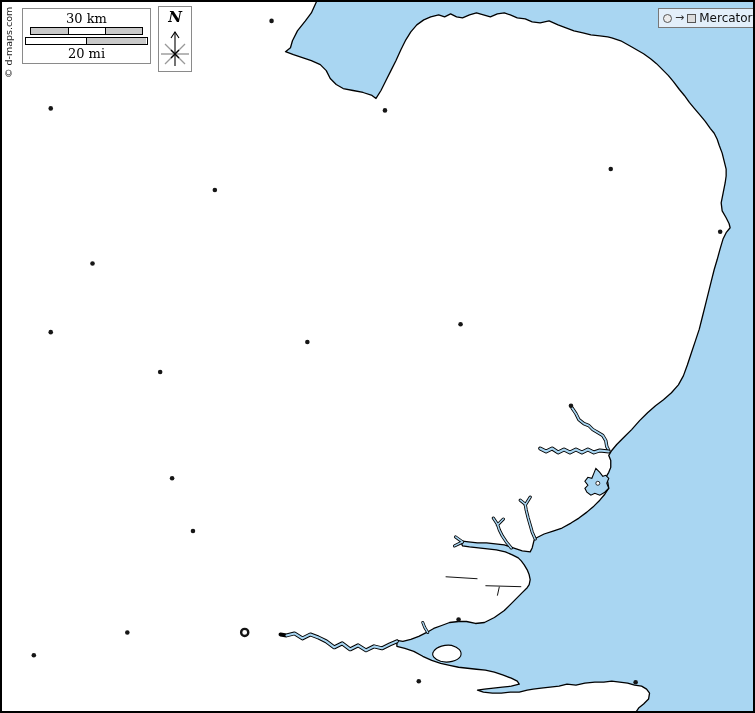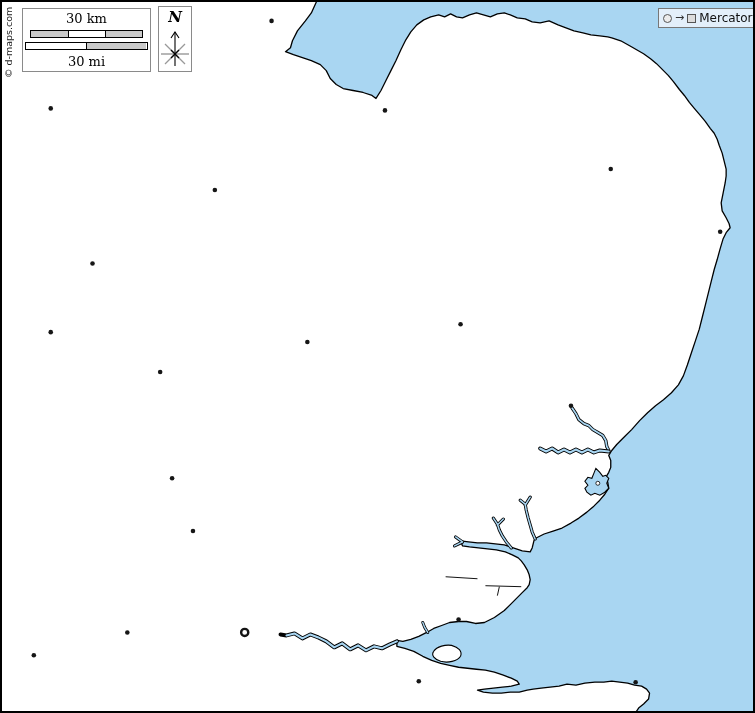--- a/index.html
+++ b/index.html
@@ -17,21 +17,21 @@
   .coastline{fill:none; stroke:var(--coast); stroke-width:1.3; stroke-linejoin:round; stroke-linecap:round;}
   .river-outer{fill:none; stroke:var(--coast); stroke-linecap:round; stroke-linejoin:round;}
   .river-inner{fill:none; stroke:var(--sea); stroke-linecap:round; stroke-linejoin:round;}
   .creek{fill:none; stroke:#111; stroke-width:1;}
   .estuary-blob{fill:var(--sea); stroke:var(--coast); stroke-width:1.1;}
   .island{fill:var(--land); stroke:var(--coast); stroke-width:1.1;}
   .town-dot{fill:#161616;}
   .county-ring{fill:#fff; stroke:#141414; stroke-width:2.4;}
 
   .scale-box{
-    position:absolute; left:20px; top:6px; width:129px; height:64px;
+    position:absolute; left:20px; top:6px; width:129px; height:56px;
     background:#fff; border:1px solid var(--boxborder);
     display:flex; flex-direction:column; align-items:center; justify-content:space-between;
     padding:2px 0; box-sizing:border-box;
   }
   .scale-label{font-size:13px; color:#000; line-height:15px;}
   .bar{display:flex; border:1px solid #000; height:6px; box-sizing:content-box;}
   .bar-km{width:111px;}
   .bar-mi{width:121px;}
   .seg{height:100%;}
   .seg+.seg{border-left:1px solid #000;}
@@ -133,21 +133,21 @@
     <div class="scale-label">30 km</div>
     <div class="bar bar-km">
       <div class="seg seg-gray" style="width:37px"></div>
       <div class="seg seg-white" style="width:36px"></div>
       <div class="seg seg-gray" style="width:36px"></div>
     </div>
     <div class="bar bar-mi">
       <div class="seg seg-white" style="width:60px"></div>
       <div class="seg seg-gray" style="width:59px"></div>
     </div>
-    <div class="scale-label">30 mi</div>
+    <div class="scale-label">20 mi</div>
   </div>
 
   <div class="compass-box">
     <div class="compass-n">N</div>
     <svg width="32" height="44" viewBox="0 0 32 44">
       <line x1="2" y1="28" x2="30" y2="28" stroke="#999" stroke-width="1.4"></line>
       <line x1="6" y1="18" x2="26" y2="38" stroke="#999" stroke-width="1.2"></line>
       <line x1="26" y1="18" x2="6" y2="38" stroke="#999" stroke-width="1.2"></line>
       <line x1="16" y1="6" x2="16" y2="40" stroke="#000" stroke-width="1.1"></line>
       <polyline points="12,12 16,6 20,12" fill="none" stroke="#000" stroke-width="1.1"></polyline>

